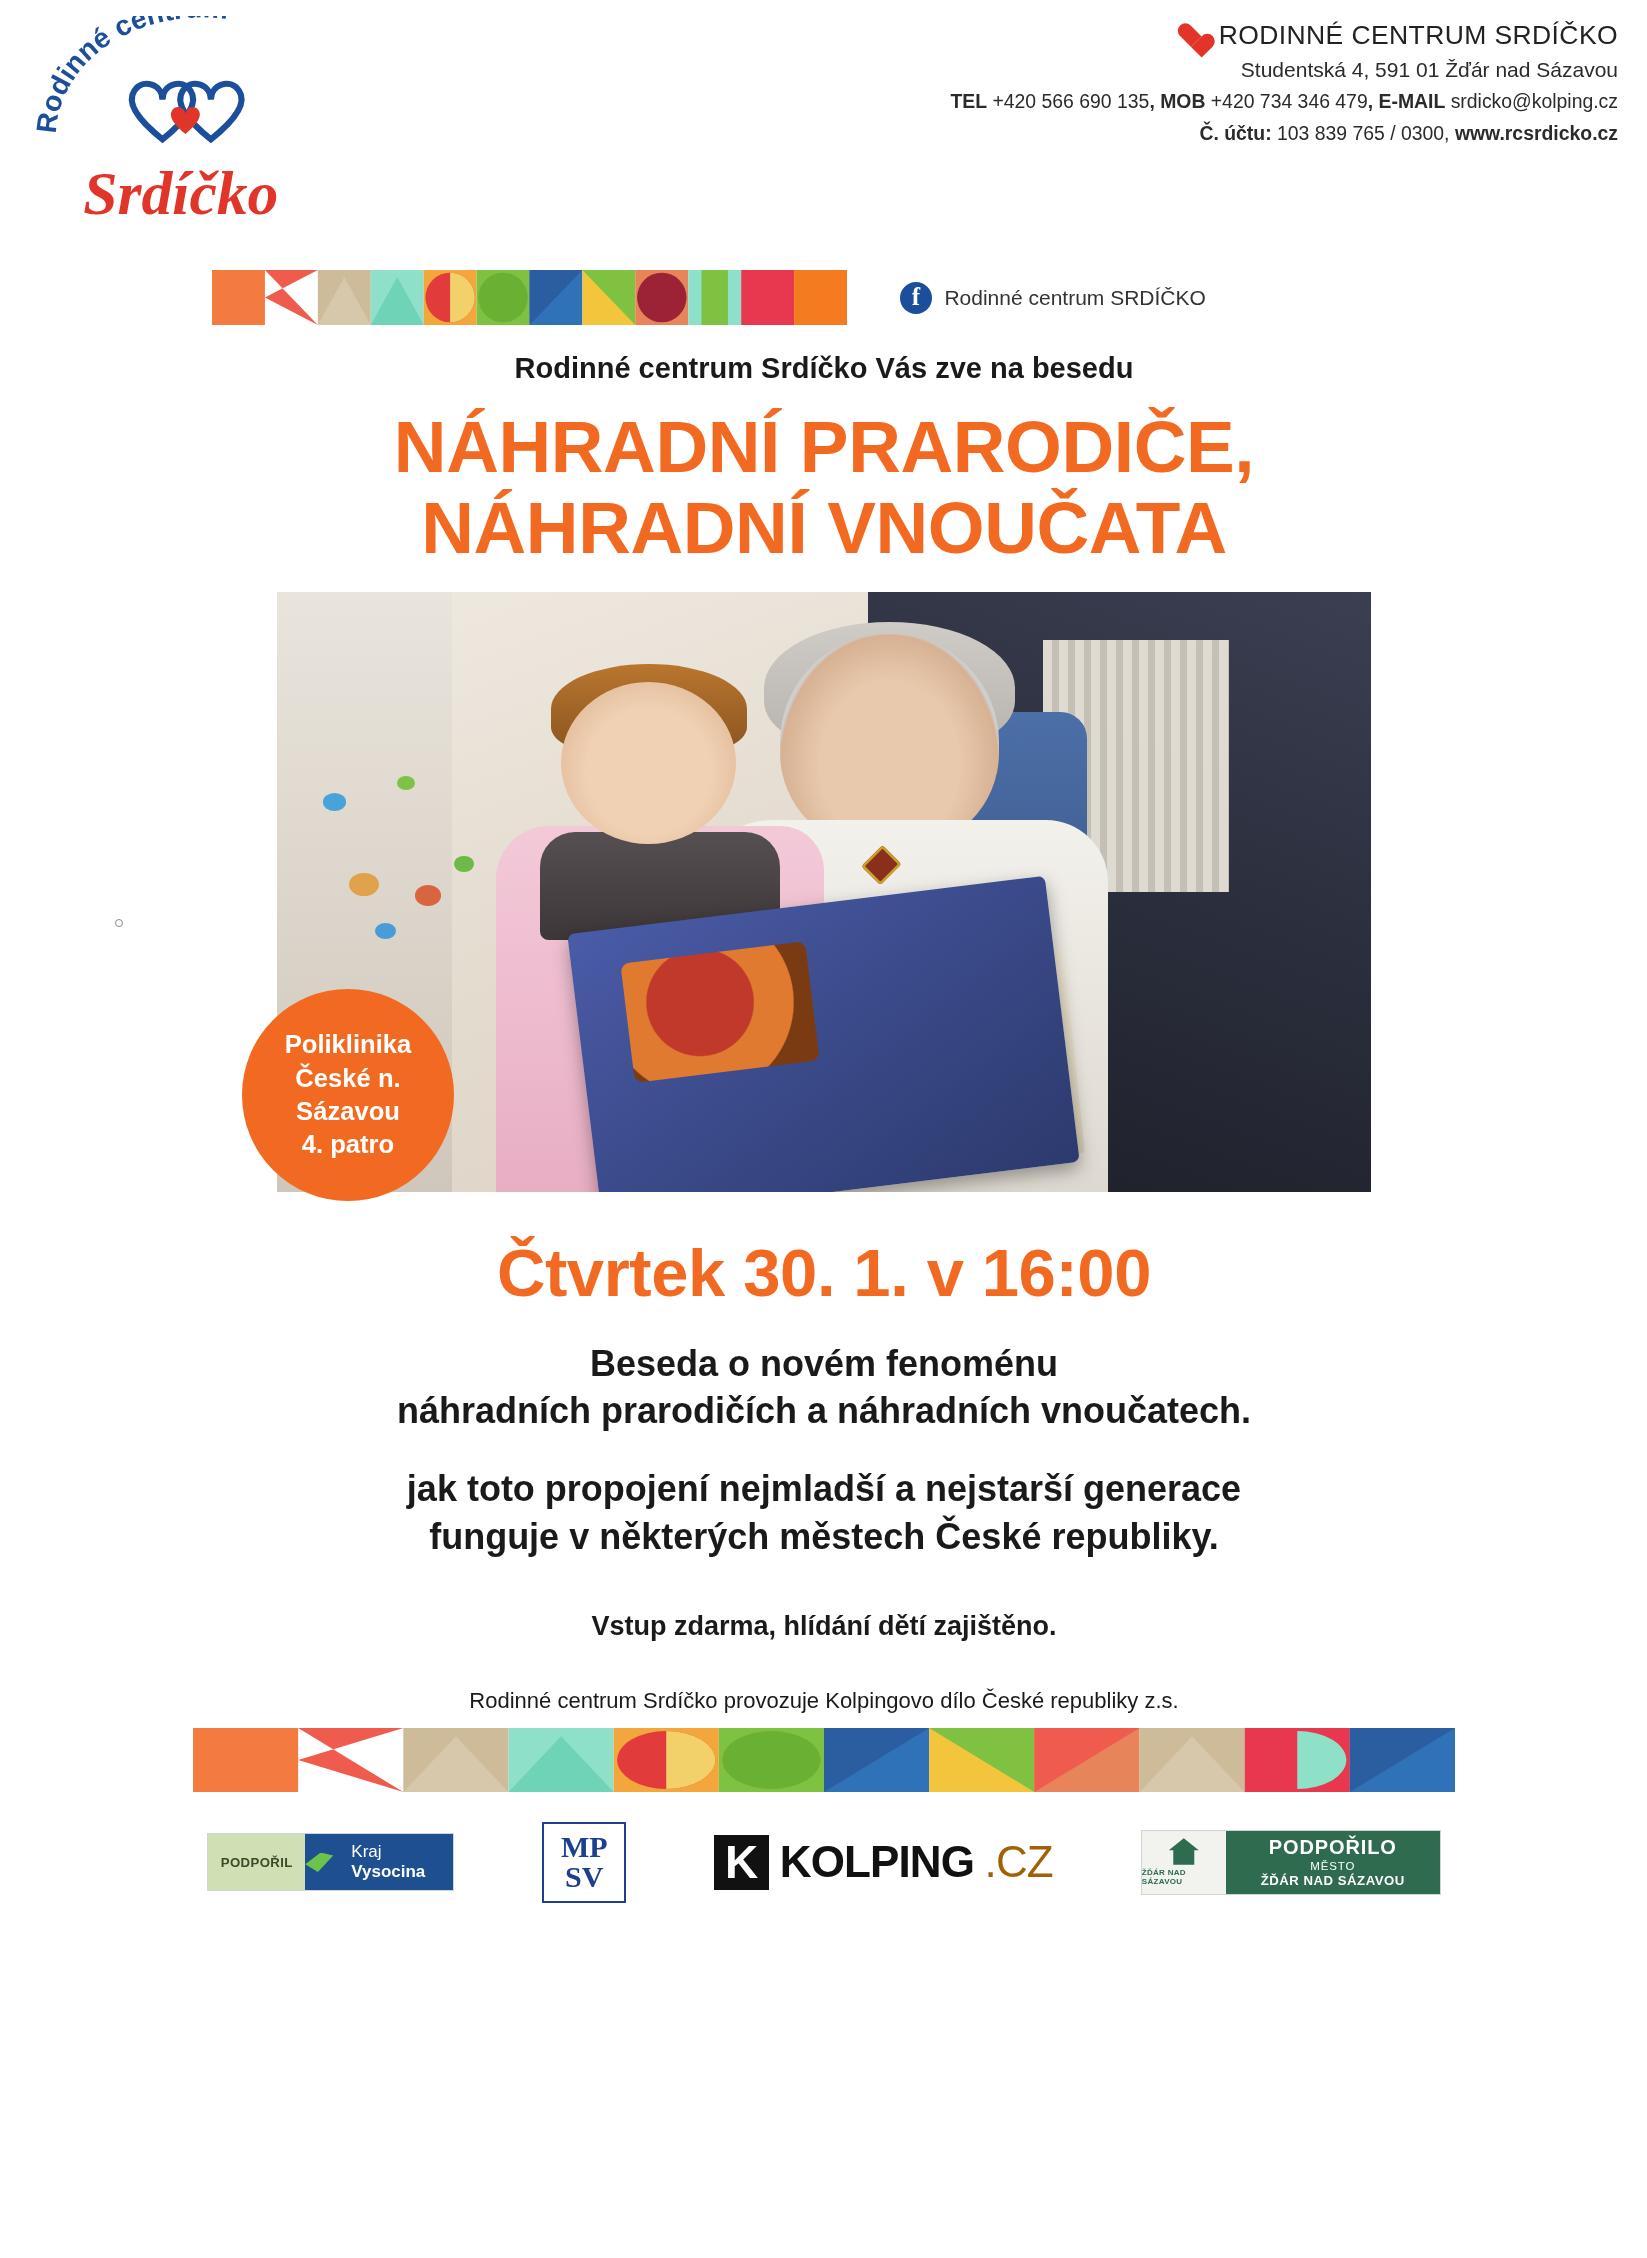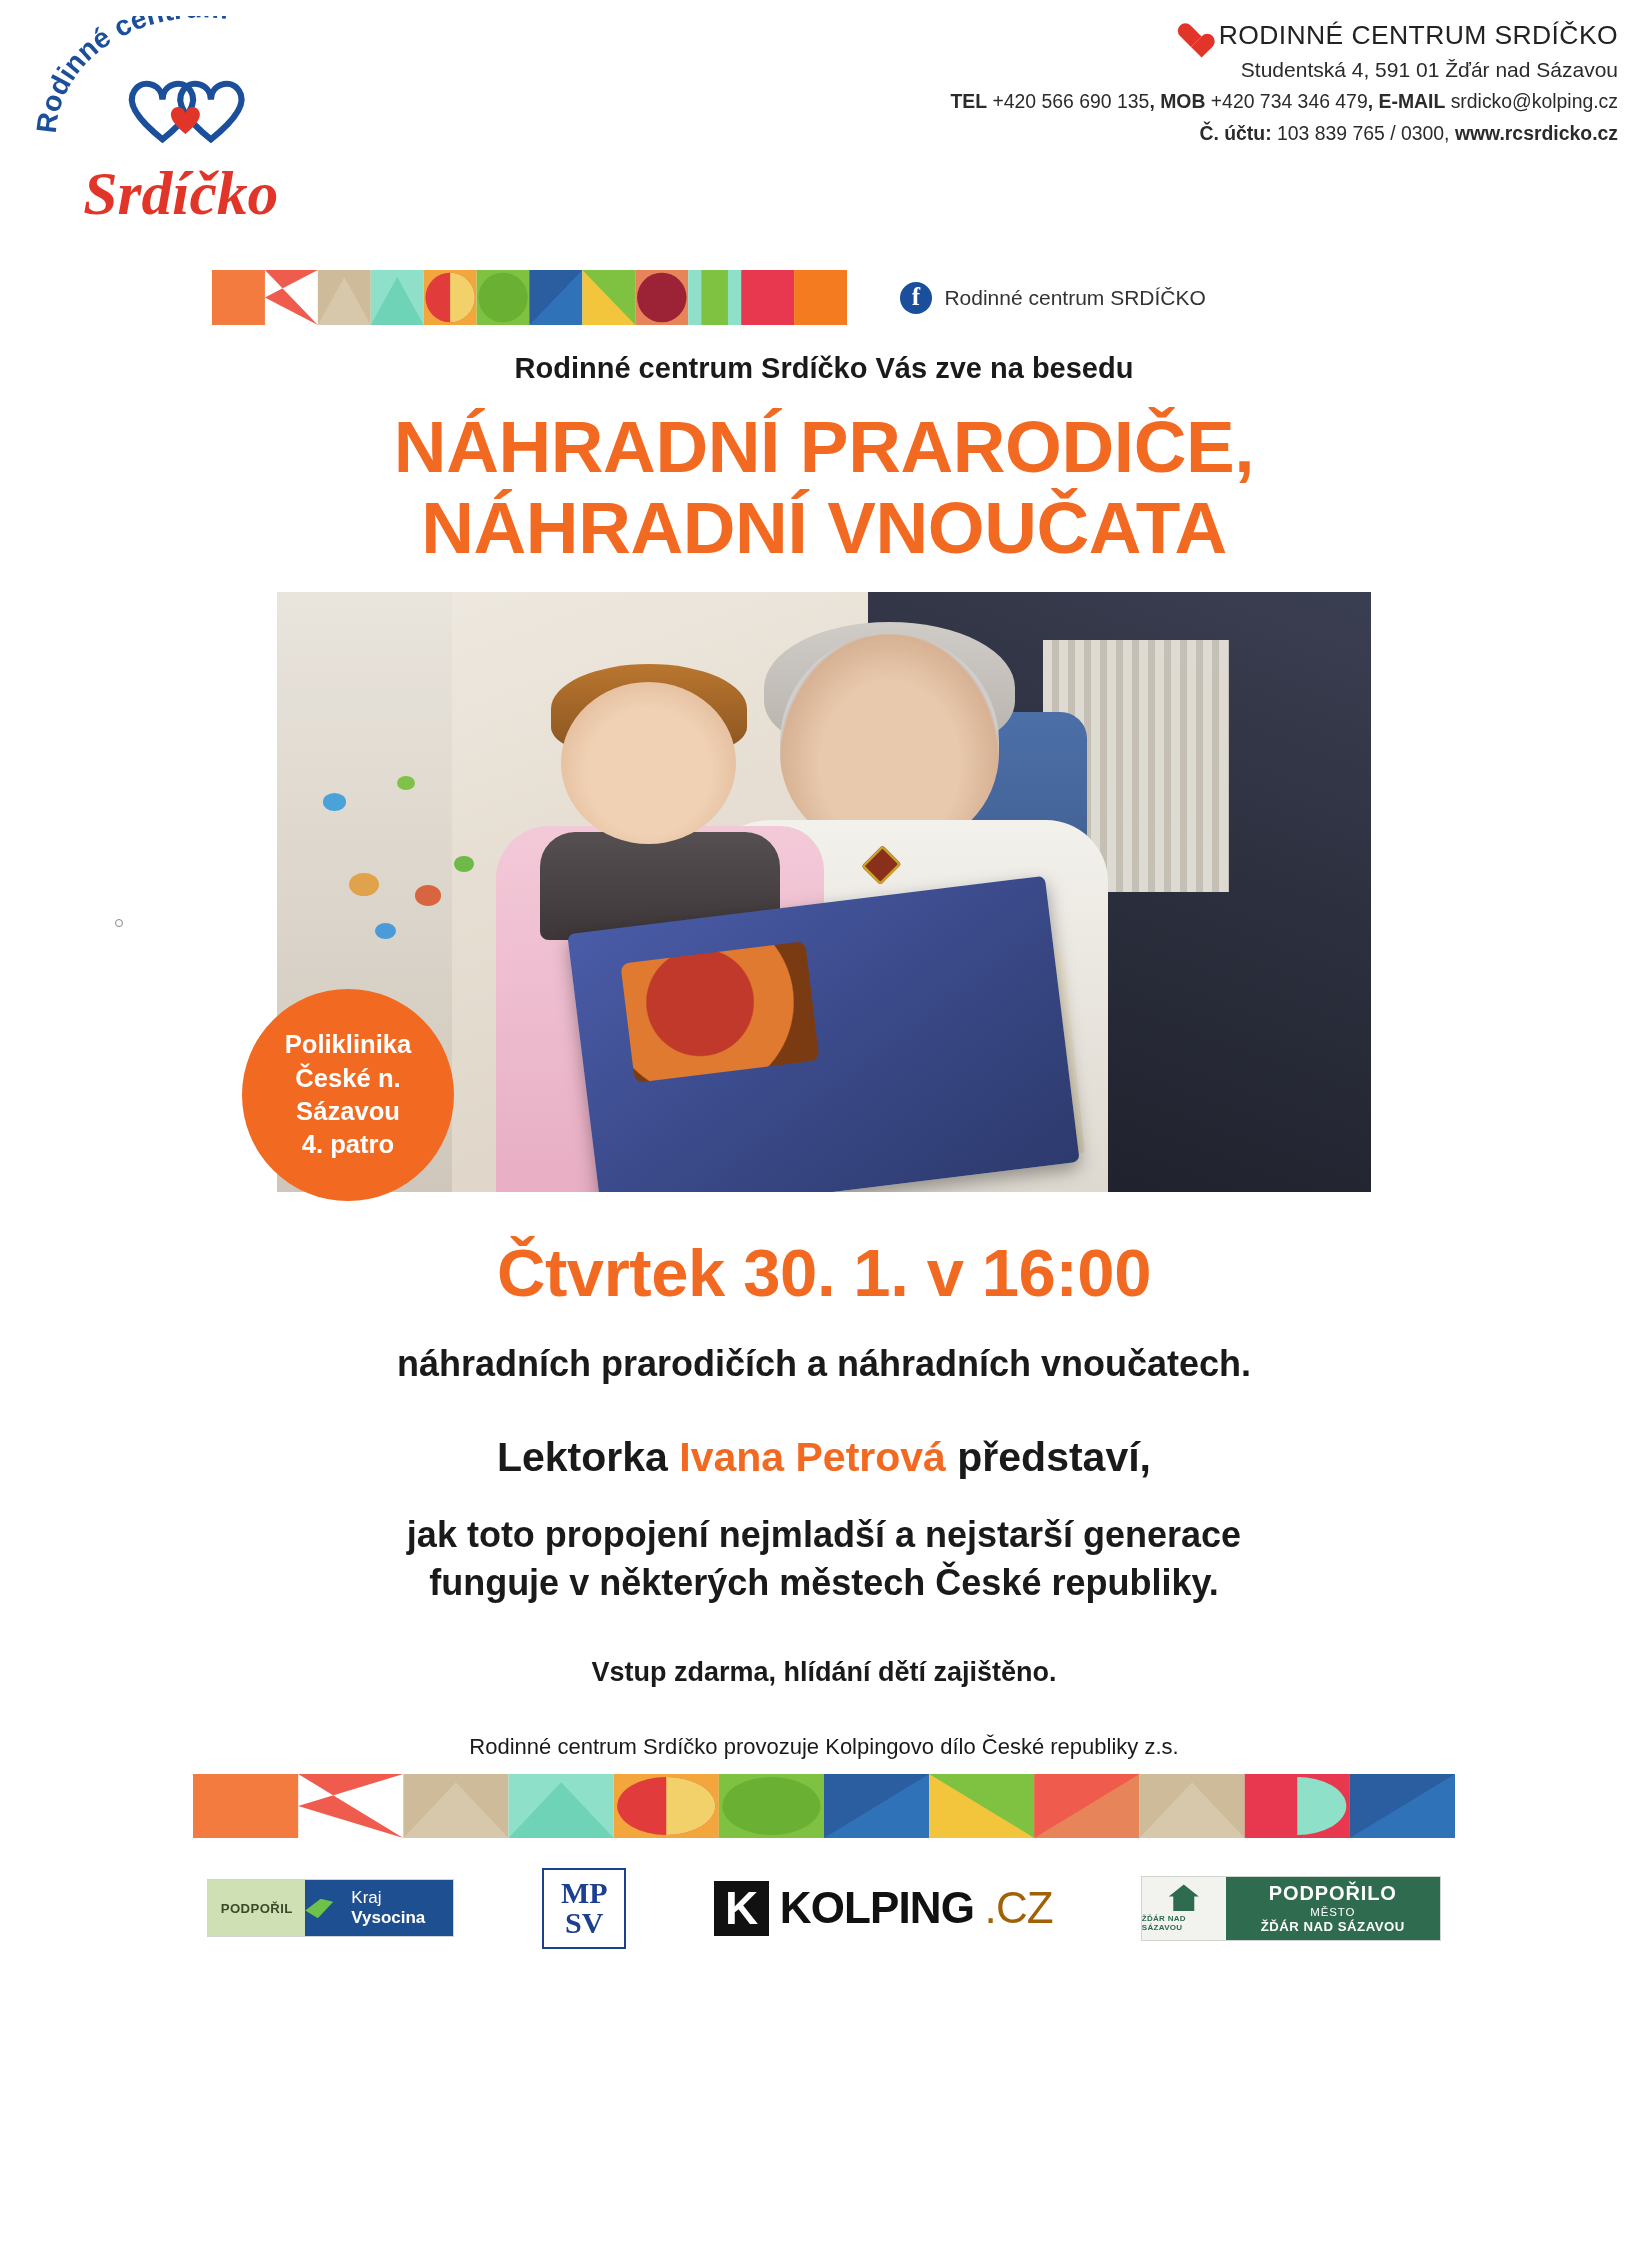--- a/index.html
+++ b/index.html
@@ -487,26 +487,24 @@
         <div>Poliklinika</div>
         <div>České n. Sázavou</div>
         <div>4. patro</div>
       </div>
     </div>
   </div>
 
   <div class="date">Čtvrtek 30. 1. v 16:00</div>
 
   <div class="lead">
+    <div>Beseda o novém fenoménu</div>
     <div>náhradních prarodičích a náhradních vnoučatech.</div>
   </div>
 
-  <div class="lector">
-    <span>Lektorka </span><span class="name">Ivana Petrová</span><span> představí,</span>
-  </div>
 
   <div class="body-text">
     <div>jak toto propojení nejmladší a nejstarší generace</div>
     <div>funguje v některých městech České republiky.</div>
   </div>
 
   <div class="free">Vstup zdarma, hlídání dětí zajištěno.</div>
 
   <div class="operator">Rodinné centrum Srdíčko provozuje Kolpingovo dílo České republiky z.s.</div>
 

